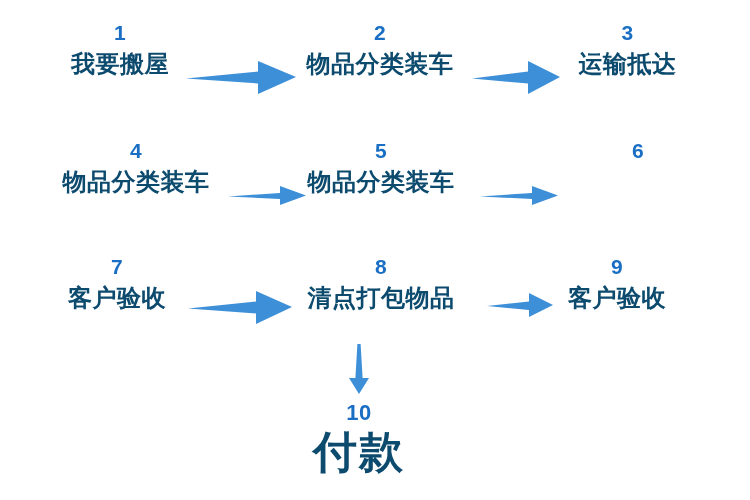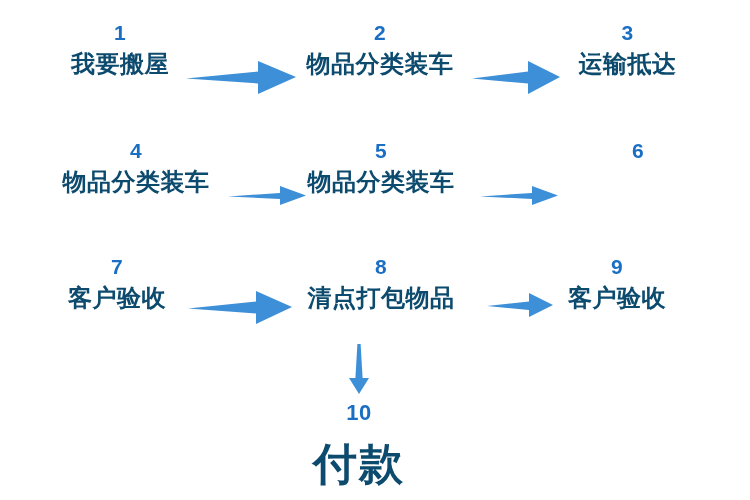--- a/index.html
+++ b/index.html
@@ -42,21 +42,21 @@
   }
   .step-label {
     font-family: "DejaVu Sans", "Liberation Sans", sans-serif;
     font-weight: bold;
     font-size: 24px;
     color: #0c4a6e;
     letter-spacing: 0.5px;
   }
   .step.final .step-number {
     font-size: 22px;
-    margin-bottom: 18px;
+    margin-bottom: 6px;
   }
   .step.final .step-label {
     font-size: 44px;
     letter-spacing: 2px;
   }
 
   
   .arrow {
     position: absolute;
     display: block;

